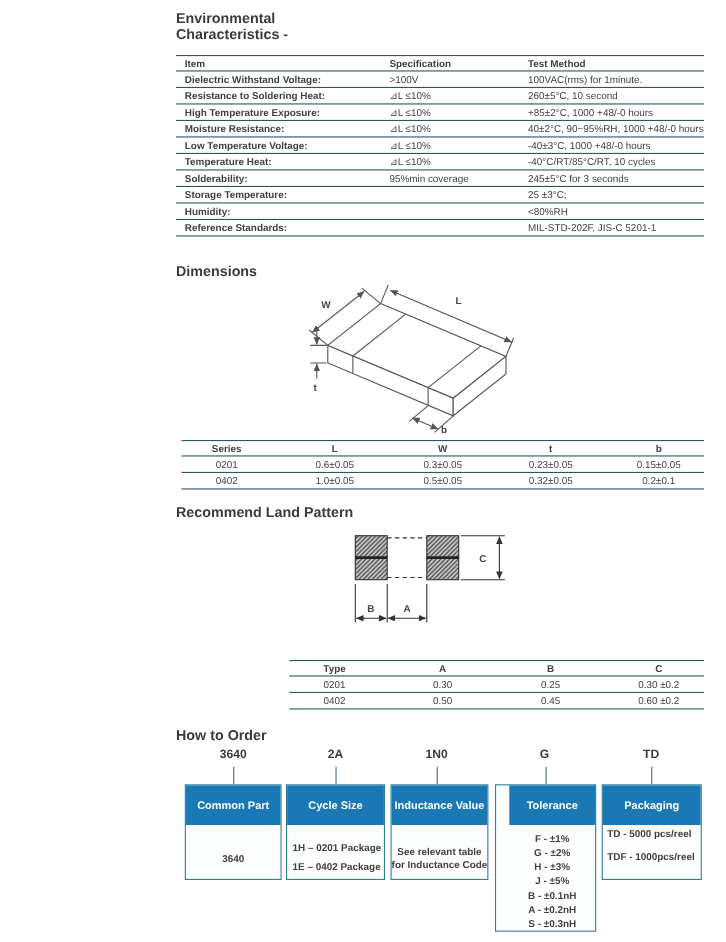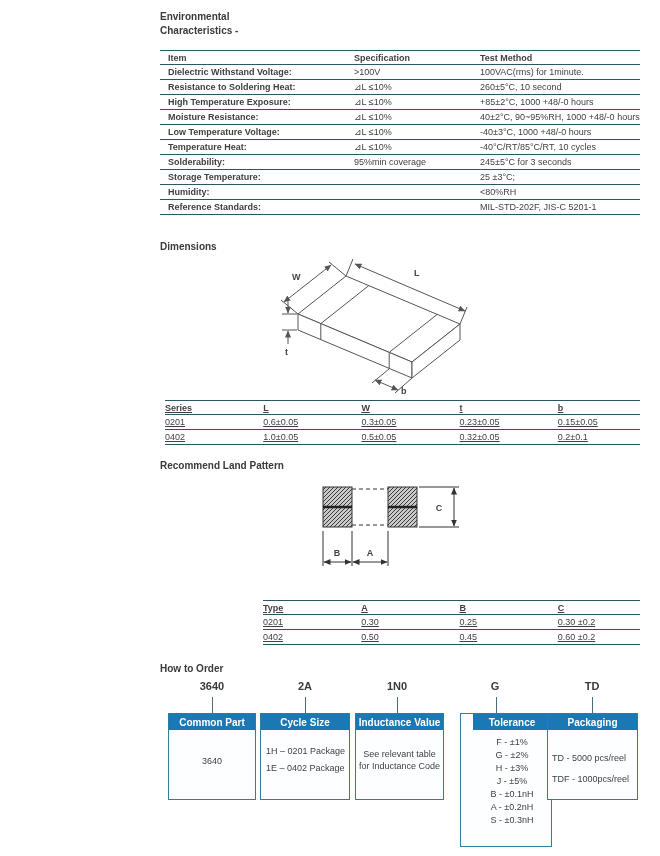--- a/index.html
+++ b/index.html
@@ -1,44 +1,44 @@
 <!DOCTYPE html>
 <html><head>
 <meta charset="utf-8">
 <style>
   html,body{margin:0;padding:0;background:#fff;}
   .page{position:relative;width:660px;height:856px;background:#ffffff;
         font-family:"Liberation Sans",sans-serif;color:#3f3f3f;overflow:hidden;}
   .abs{position:absolute;}
-  .h1{font-size:10px;font-weight:bold;color:#3a3a3a;line-height:14px;}
+  .h1{font-size:13px;font-weight:bold;color:#3a3a3a;line-height:14px;}
 
   
   .tbl{position:absolute;font-size:9px;color:#3f3f3f;}
   .trow{display:flex;align-items:center;height:15px;box-sizing:border-box;
         border-bottom:1px solid #2a5666;gap:16px;}
   .trow.head{border-top:1px solid #2a5666;font-weight:bold;}
   
   .env .c0{width:178px;padding-left:8px;box-sizing:border-box;font-weight:bold;}
   .env .c1{width:110px;}
   .env .c2{flex:1;}
   .env .head .c1,.env .head .c2{font-weight:bold;}
   
-  .ctbl .trow > div{flex:1;text-decoration:underline;}
+  .ctbl .trow > div{flex:1;text-align:center;}
   .ctbl .head > div{font-weight:bold;}
 
   
   .ocode{position:absolute;top:680px;width:90px;text-align:center;
          font-size:11px;font-weight:bold;color:#3a3a3a;}
   .oconn{position:absolute;top:697px;width:1px;height:16px;background:#4a6a78;}
   .obox{position:absolute;top:713px;border:1px solid #2e7e96;background:#fdfeff;
         box-sizing:border-box;}
-  .ohead{height:16px;background:#1a79b5;color:#ffffff;font-weight:bold;font-size:10px;
+  .ohead{height:36px;background:#1a79b5;color:#ffffff;font-weight:bold;font-size:10px;
          display:flex;align-items:center;justify-content:center;white-space:nowrap;}
   .obody{font-size:9px;color:#3f3f3f;}
-  .obody div{white-space:nowrap;}
+  .obody div{white-space:nowrap;font-weight:bold;}
   svg text{font-family:"Liberation Sans",sans-serif;}
 </style>
 </head>
 <body>
 
 <div class="page">
 
   <div class="abs h1" style="left:160px;top:10px;">
     <div>Environmental</div>
     <div>Characteristics -</div>
@@ -258,21 +258,21 @@
   </div>
 
   <div class="obox" style="left:355px;width:89px;height:87px;">
     <div class="ohead">Inductance Value</div>
     <div class="obody" style="text-align:center;padding-top:18px;line-height:12px;">
       <div>See relevant table</div>
       <div>for Inductance Code</div>
     </div>
   </div>
 
-  <div class="obox" style="left:460px;width:92px;height:134px;padding-left:12px;">
+  <div class="obox" style="left:450px;width:92px;height:134px;padding-left:12px;">
     <div class="ohead">Tolerance</div>
     <div class="obody" style="text-align:center;padding-top:6px;line-height:13px;">
       <div>F - ±1%</div>
       <div>G - ±2%</div>
       <div>H - ±3%</div>
       <div>J - ±5%</div>
       <div>B - ±0.1nH</div>
       <div>A - ±0.2nH</div>
       <div>S - ±0.3nH</div>
     </div>

